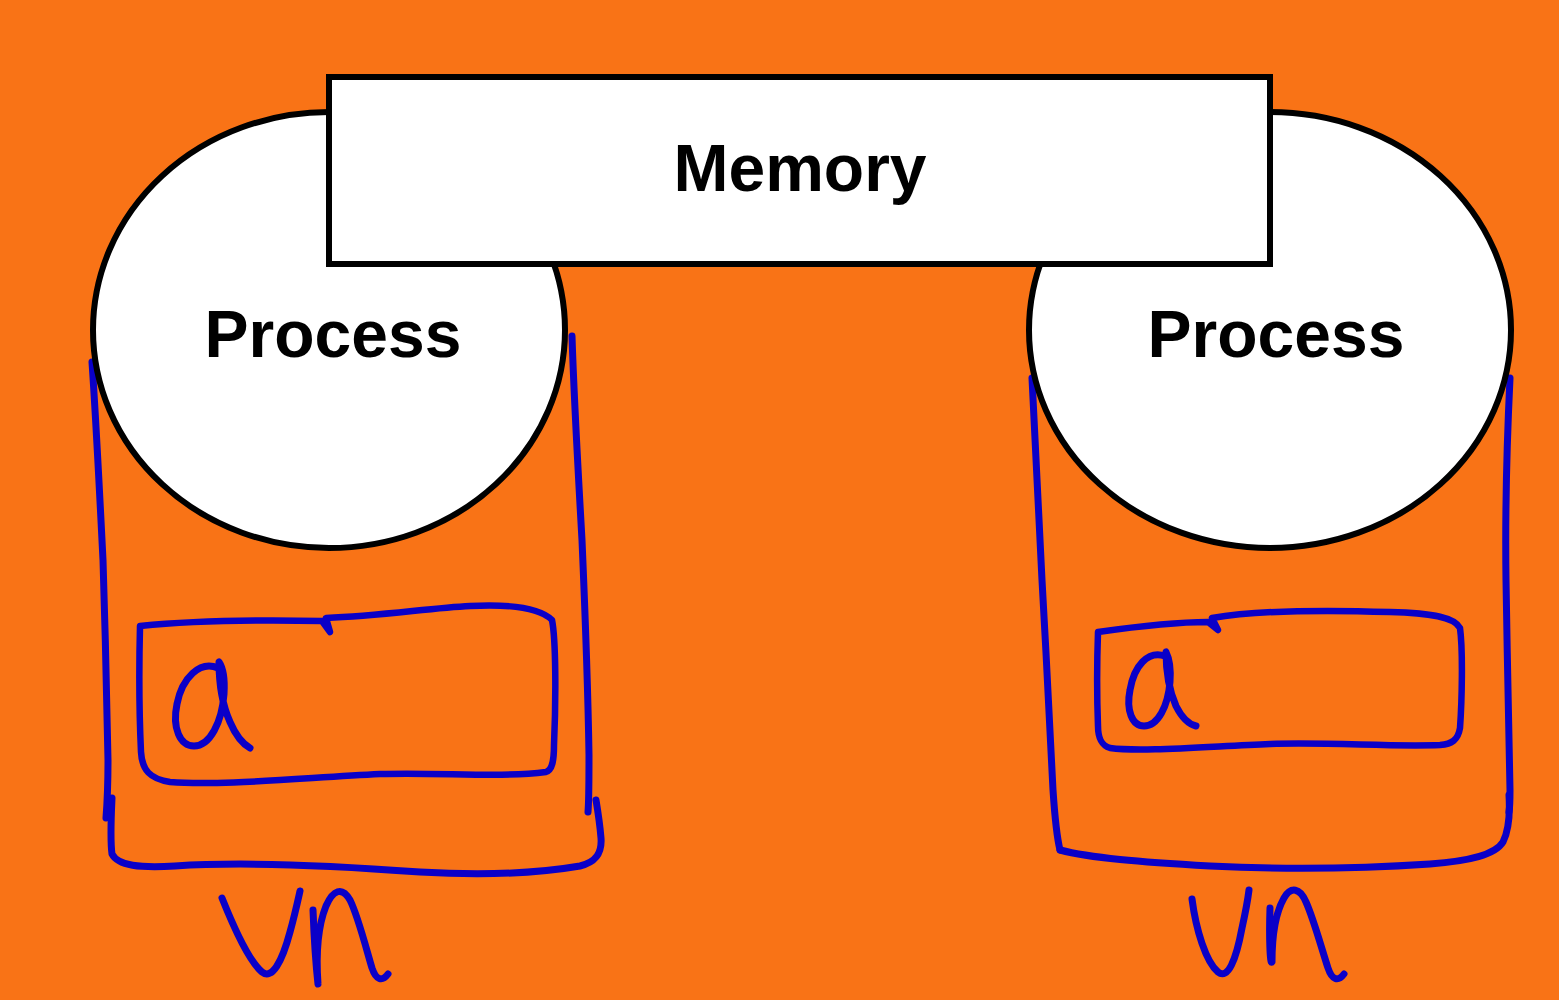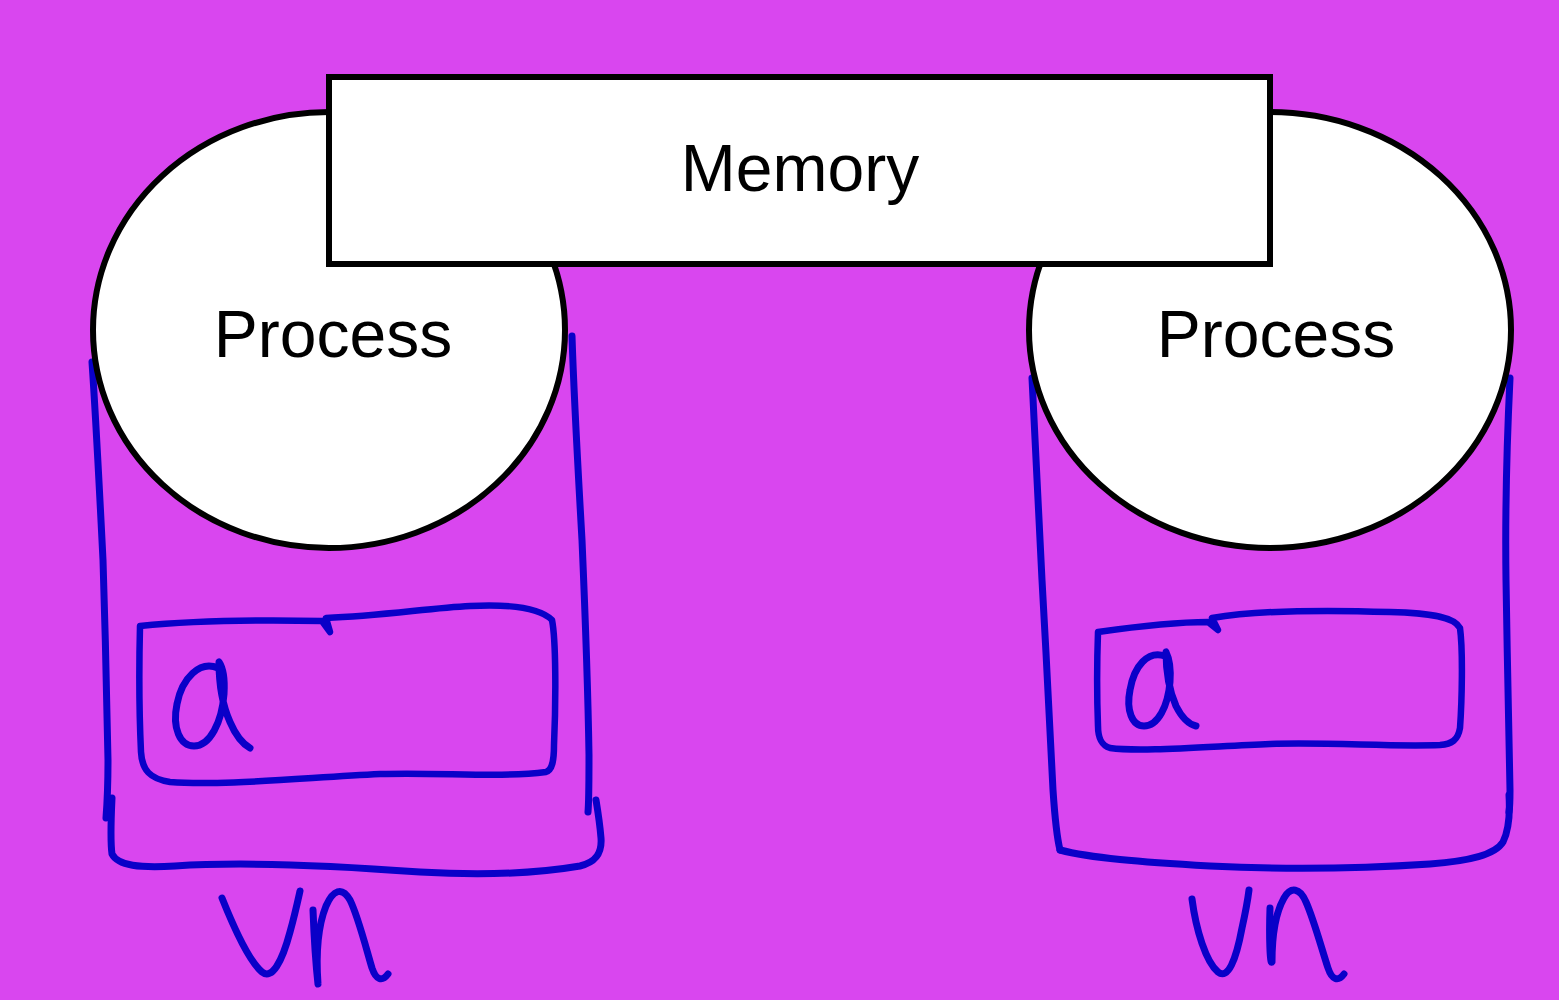--- a/index.html
+++ b/index.html
@@ -8,22 +8,23 @@
     padding: 0;
     background: #ffffff;
   }
   body {
     font-family: "Liberation Sans", sans-serif;
   }
   #canvas-wrap {
     position: relative;
     width: 1559px;
     height: 1000px;
-    background: #d946ef;
+    background: #f97316;
     overflow: hidden;
+    font-weight: bold;
   }
   svg#diagram {
     position: absolute;
     left: 0;
     top: 0;
     width: 1559px;
     height: 1000px;
     display: block;
   }
   .label-text {

